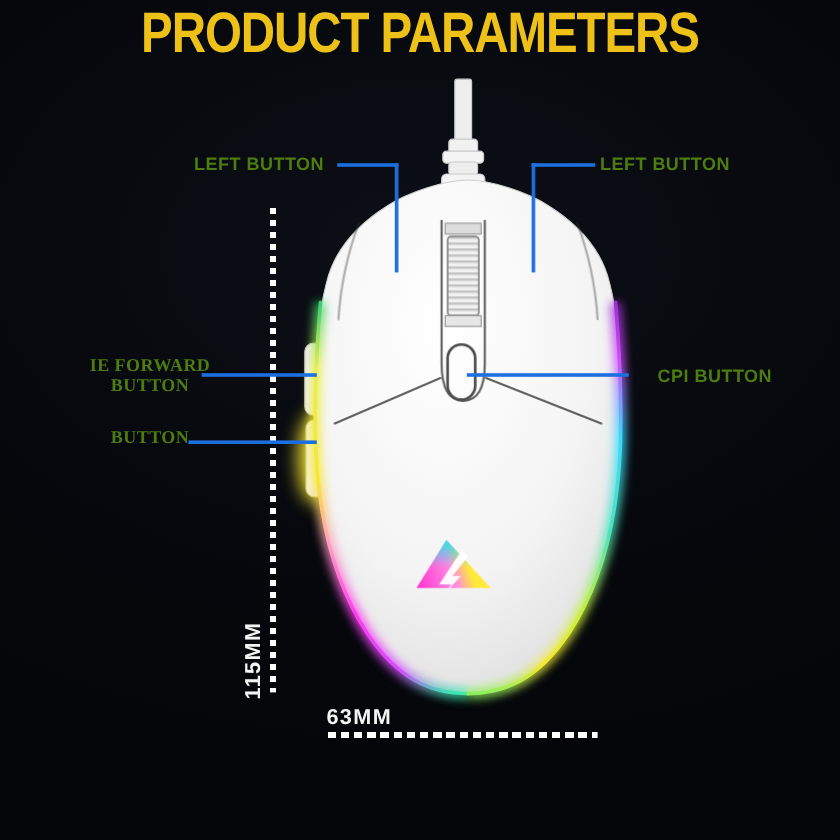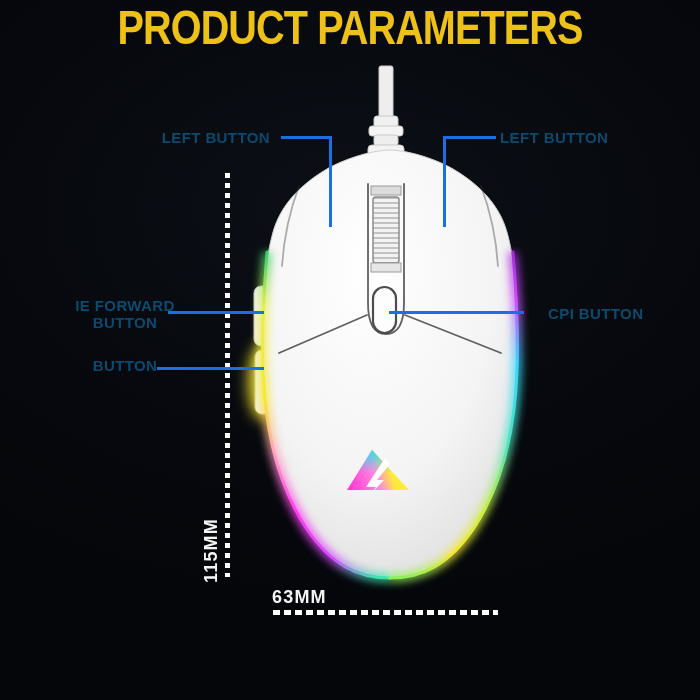--- a/index.html
+++ b/index.html
@@ -11,23 +11,23 @@
   }
   .abs{position:absolute;}
   .title{
     left:0;right:0;top:1px;text-align:center;
     font-size:44px;font-weight:bold;letter-spacing:-1px;
     transform:scale(.90,1.08);transform-origin:50% 0;
     white-space:nowrap;
   }
   .callout{
     font-size:15px;font-weight:bold;letter-spacing:.4px;
-    color:#0c4a6e;white-space:nowrap;line-height:17px;
+    color:#4d7c0f;white-space:nowrap;line-height:17px;
   }
-  .callout.center{text-align:center;white-space:normal;}
+  .callout.center{text-align:center;white-space:normal;font-family:Liberation Serif, serif;}
   .dim-label{
     font-size:18px;font-weight:bold;letter-spacing:1.2px;color:#f4f4f4;white-space:nowrap;
   }
   .blue-h{height:3px;}
   .blue-v{width:3px;}
   .connector{position:absolute;}
   .dotted-v{
     left:225px;top:173px;width:5px;height:404px;
     background:repeating-linear-gradient(to bottom,#ffffff 0 5px,transparent 5px 10px);
   }

